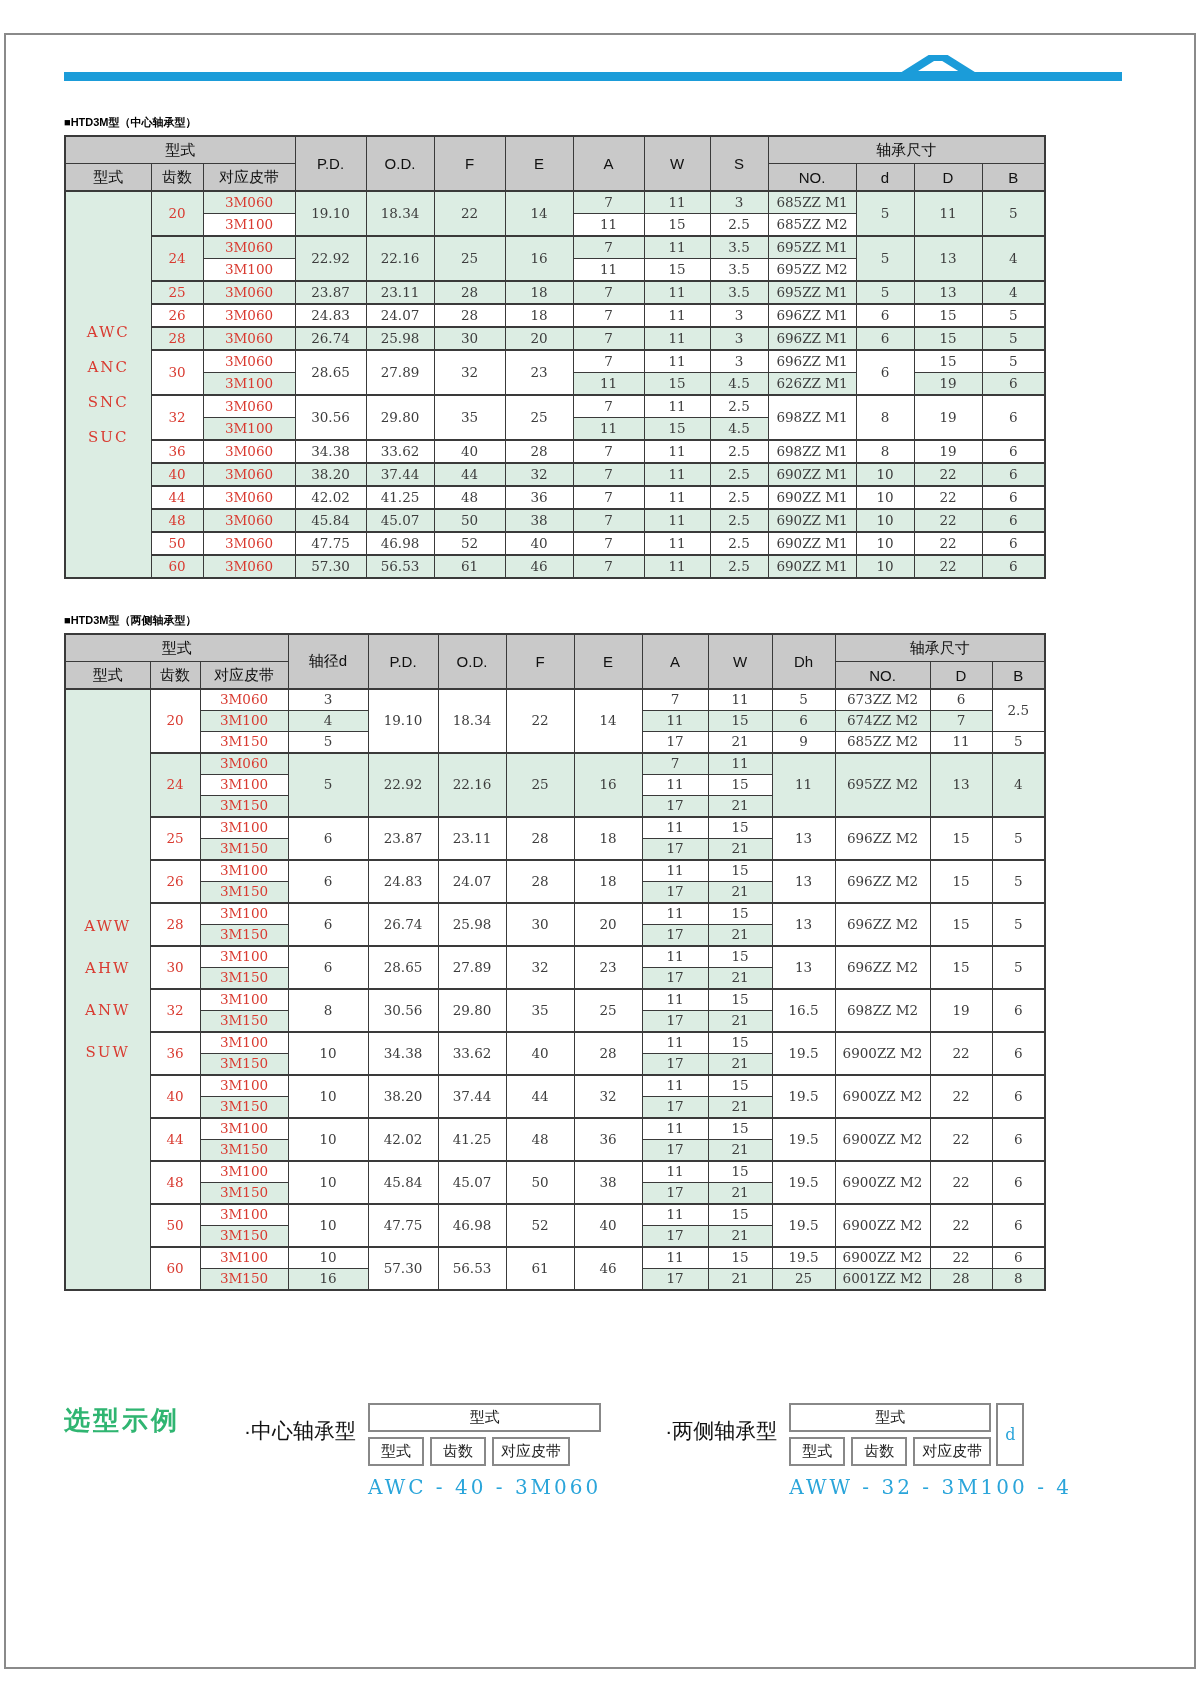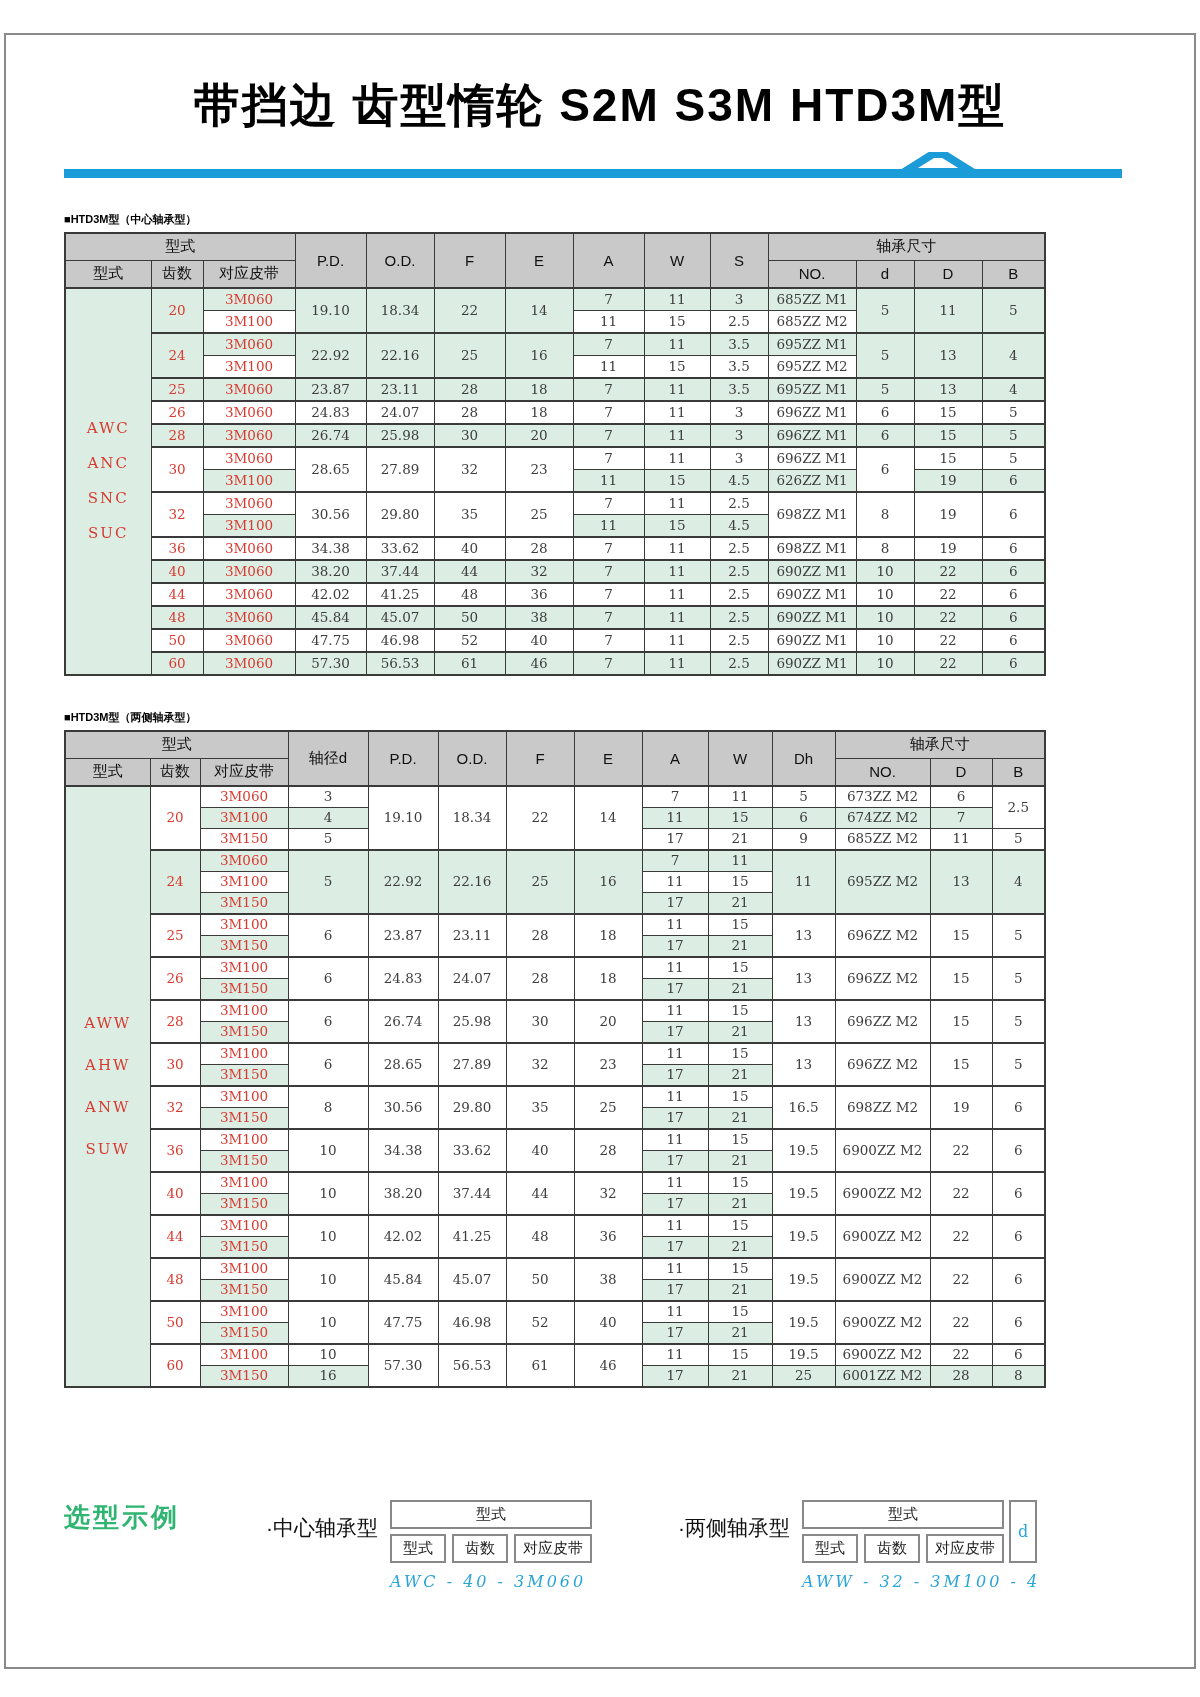--- a/index.html
+++ b/index.html
@@ -27,37 +27,36 @@
   #t2 tbody tr:nth-child(even){background:var(--green);}
   .gs td{border-top-width:2px;}
   td.red{color:var(--red);}
   td.models{background:var(--green);}
   .model-label{color:var(--red);font-size:15px;letter-spacing:2px;}
   #t1 .model-label{margin:20px 16px;}
   #t2 .model-label{margin:27px 0;}
   .examples{display:flex;align-items:flex-start;margin:112px 0 0 58px;}
   .ex-heading{font-size:26px;font-weight:bold;color:var(--exgreen);letter-spacing:3px;white-space:nowrap;}
   .ex-group{display:flex;margin-left:64px;}
-  .ex-label{font-size:21px;color:#111;margin-top:14px;white-space:nowrap;margin-left:22px;}
+  .ex-label{font-size:21px;color:#111;margin-top:14px;white-space:nowrap;}
   .ex-boxes{margin-left:12px;}
   .with-d{display:flex;align-items:stretch;}
   .box{border:2px solid #888;background:#fff;text-align:center;font-size:15px;color:#222;padding:3px 0;box-sizing:border-box;}
   .box-top{margin-bottom:5px;}
   .box-row{display:flex;gap:6px;}
   .box-small{width:56px;}
   .box-belt{width:78px;}
   .d-box{border:2px solid #888;width:24px;margin-left:5px;display:flex;align-items:center;justify-content:center;color:var(--cyan);font-size:16px;font-family:"DejaVu Serif",serif;}
-  .formula{margin-top:9px;text-align:left;color:var(--cyan);font-family:"DejaVu Serif",serif;font-size:16px;letter-spacing:3px;white-space:nowrap;font-style:italic;}
+  .formula{margin-top:9px;text-align:left;color:var(--cyan);font-family:"DejaVu Serif",serif;font-size:20px;letter-spacing:3px;white-space:nowrap;}
 </style>
 </head>
 <body>
 
 <div class="frame">
 
-  <div class="page-title">带挡边 齿型惰轮 S2M S3M HTD3M型</div>
 
   <div class="title-bar">
     <svg viewBox="0 0 1030 26" preserveAspectRatio="none">
       <rect x="0" y="17" width="1030" height="9" fill="#1b9cd9"></rect>
       <polygon points="818,20 846,2 856,2 884,20" fill="#ffffff" stroke="#1b9cd9" stroke-width="8" stroke-linejoin="miter"></polygon>
     </svg>
   </div>
 
   <div class="section-title">■HTD3M型（中心轴承型）</div>
   <table class="tbl" id="t1">

